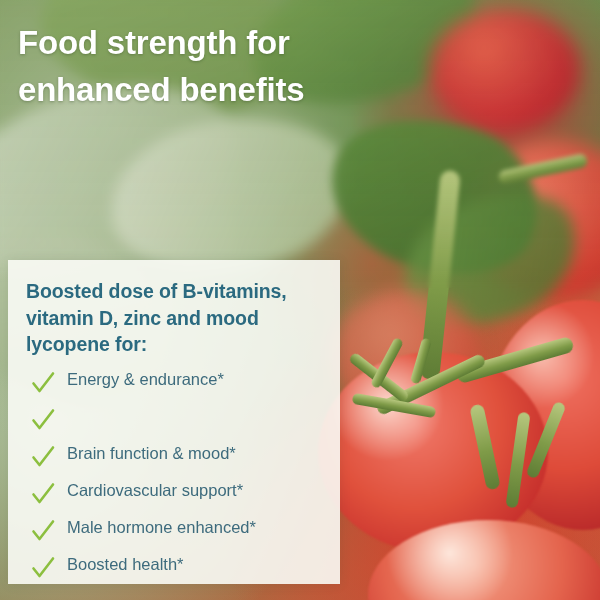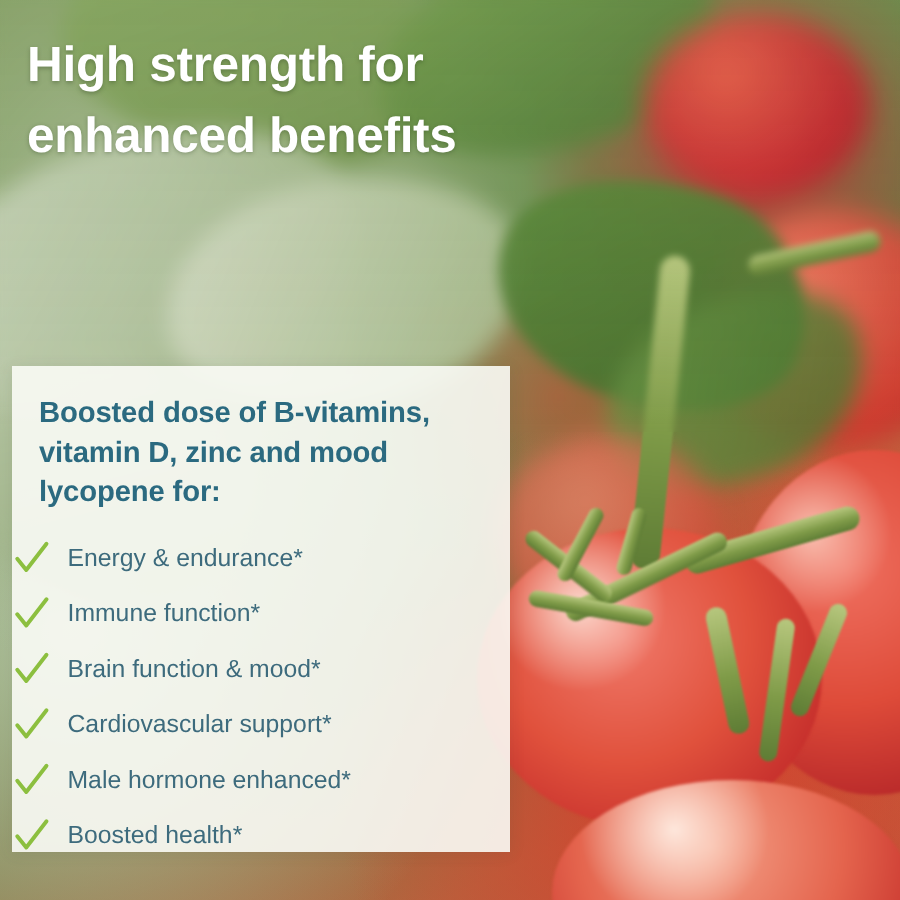--- a/index.html
+++ b/index.html
@@ -125,21 +125,21 @@
     line-height: 1.42;
     letter-spacing: -0.2px;
     text-shadow: 0 1px 3px rgba(40,60,30,0.35);
   }
   .headline .ln { display: block; }
 
   
   .card {
     position: absolute;
     left: 8px;
-    top: 244px;
+    top: 260px;
     width: 332px;
     height: 324px;
     background: rgba(250,251,245,0.90);
     box-shadow: 0 1px 10px rgba(60,70,50,0.12);
   }
   .card-heading {
     margin: 18px 0 0 18px;
     width: 296px;
     color: #2b6a80;
     font-size: 19.5px;
@@ -149,22 +149,22 @@
   }
   .card-heading .ln { display: block; }
 
   .benefit-list {
     margin: 12px 0 0 0;
     padding: 0;
     list-style: none;
   }
   .benefit-item {
     display: flex;
-    align-items: center;
     height: 37px;
+    padding-left: 22px;
   }
   .check-icon {
     width: 26px;
     height: 26px;
     flex: 0 0 26px;
     display: block;
   }
   .benefit-label {
     margin-left: 11px;
     color: #3d6b7d;
@@ -219,21 +219,21 @@
     <div class="layer stem s6"></div>
     <div class="layer stem s7"></div>
     <div class="layer stem s8"></div>
     <div class="layer stem s9"></div>
     <div class="layer stem s10"></div>
 
     <div class="layer topblur"></div>
   </div>
 
   <div class="headline">
-    <span class="ln">High strength for</span>
+    <span class="ln">Food strength for</span>
     <span class="ln">enhanced benefits</span>
   </div>
 
   <div class="card">
     <div class="card-heading">
       <span class="ln">Boosted dose of B-vitamins,</span>
       <span class="ln">vitamin D, zinc and mood</span>
       <span class="ln">lycopene for:</span>
     </div>
 
@@ -241,21 +241,20 @@
       <li class="benefit-item">
         <svg class="check-icon" viewBox="0 0 26 26">
           <path d="M3.5 13.5 L9.5 21 L23 3.5" fill="none" stroke="#8cbf3f" stroke-width="2.6" stroke-linecap="round" stroke-linejoin="round"></path>
         </svg>
         <span class="benefit-label">Energy &amp; endurance*</span>
       </li>
       <li class="benefit-item">
         <svg class="check-icon" viewBox="0 0 26 26">
           <path d="M3.5 13.5 L9.5 21 L23 3.5" fill="none" stroke="#8cbf3f" stroke-width="2.6" stroke-linecap="round" stroke-linejoin="round"></path>
         </svg>
-        <span class="benefit-label">Immune function*</span>
       </li>
       <li class="benefit-item">
         <svg class="check-icon" viewBox="0 0 26 26">
           <path d="M3.5 13.5 L9.5 21 L23 3.5" fill="none" stroke="#8cbf3f" stroke-width="2.6" stroke-linecap="round" stroke-linejoin="round"></path>
         </svg>
         <span class="benefit-label">Brain function &amp; mood*</span>
       </li>
       <li class="benefit-item">
         <svg class="check-icon" viewBox="0 0 26 26">
           <path d="M3.5 13.5 L9.5 21 L23 3.5" fill="none" stroke="#8cbf3f" stroke-width="2.6" stroke-linecap="round" stroke-linejoin="round"></path>

